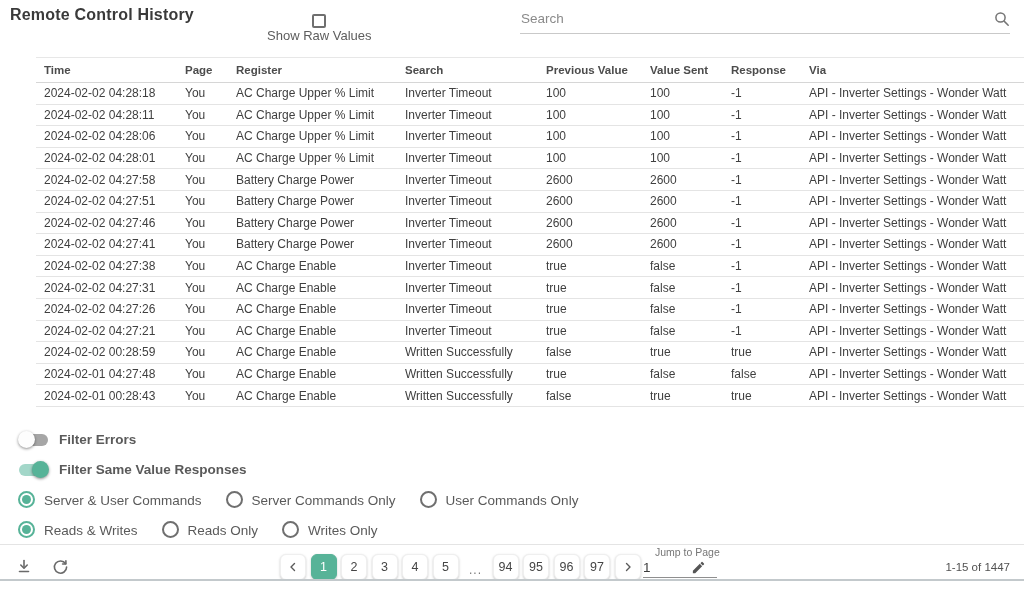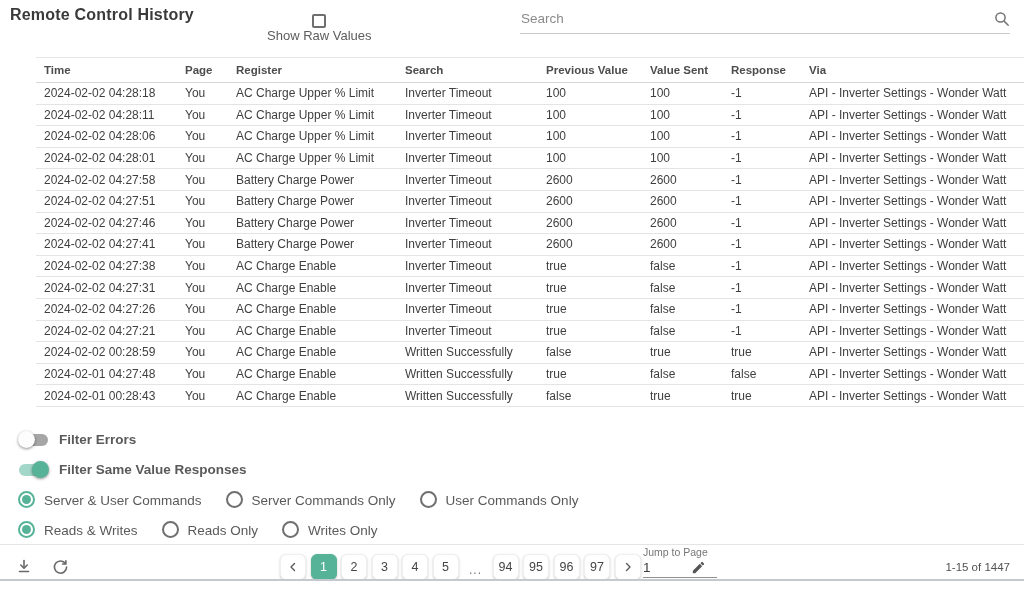--- a/index.html
+++ b/index.html
@@ -50,21 +50,21 @@
 
   
   .toolbar { position:absolute; left:0; right:0; top:544px; height:44px; border-top:1px solid #e4e4e4; }
   .toolbar-icons { position:absolute; left:14px; top:50%; transform:translateY(-50%); display:flex; align-items:center; gap:16px; }
   .icon-btn { background:none; border:none; cursor:pointer; display:flex; padding:2px; }
   .pagination { position:absolute; left:280px; top:50%; transform:translateY(-50%); display:flex; align-items:center; gap:4.5px; }
   .page-btn { width:26px; height:26px; border-radius:6px; background:#fff; border:1px solid #efefef; box-shadow:0 1px 2.5px rgba(0,0,0,.22); font-family:"Liberation Sans",sans-serif; font-size:12.5px; color:#454545; display:flex; align-items:center; justify-content:center; cursor:pointer; }
   .page-btn.active { background:var(--accent,#5cb7a0); color:#fff; border-color:var(--accent,#5cb7a0); }
   .page-ellipsis { font-size:12px; color:#777; margin:6px 6px 0 6px; letter-spacing:1px; }
   .jump-wrap { position:absolute; left:643px; top:1px; }
-  .jump-label { font-size:10.5px; color:#767676; }
+  .jump-label { font-size:10.5px; color:#767676;margin-left:12px; }
   .jump-field { display:flex; align-items:flex-end; width:74px; border-bottom:1px solid #8f8f8f; padding-bottom:2px; margin-top:2px; }
   .jump-input { width:48px; border:none; outline:none; font-family:"Liberation Sans",sans-serif; font-size:13.5px; color:#3c3c3c; background:transparent; }
   .range-text { position:absolute; right:14px; top:50%; transform:translateY(-50%); font-size:11.5px; color:#525252; }
   .bottom-edge { position:absolute; left:0; right:0; bottom:0; height:2px; background:#c3c9cc; }
 </style>
 </head>
 <body>
 
 <div class="app">
 

